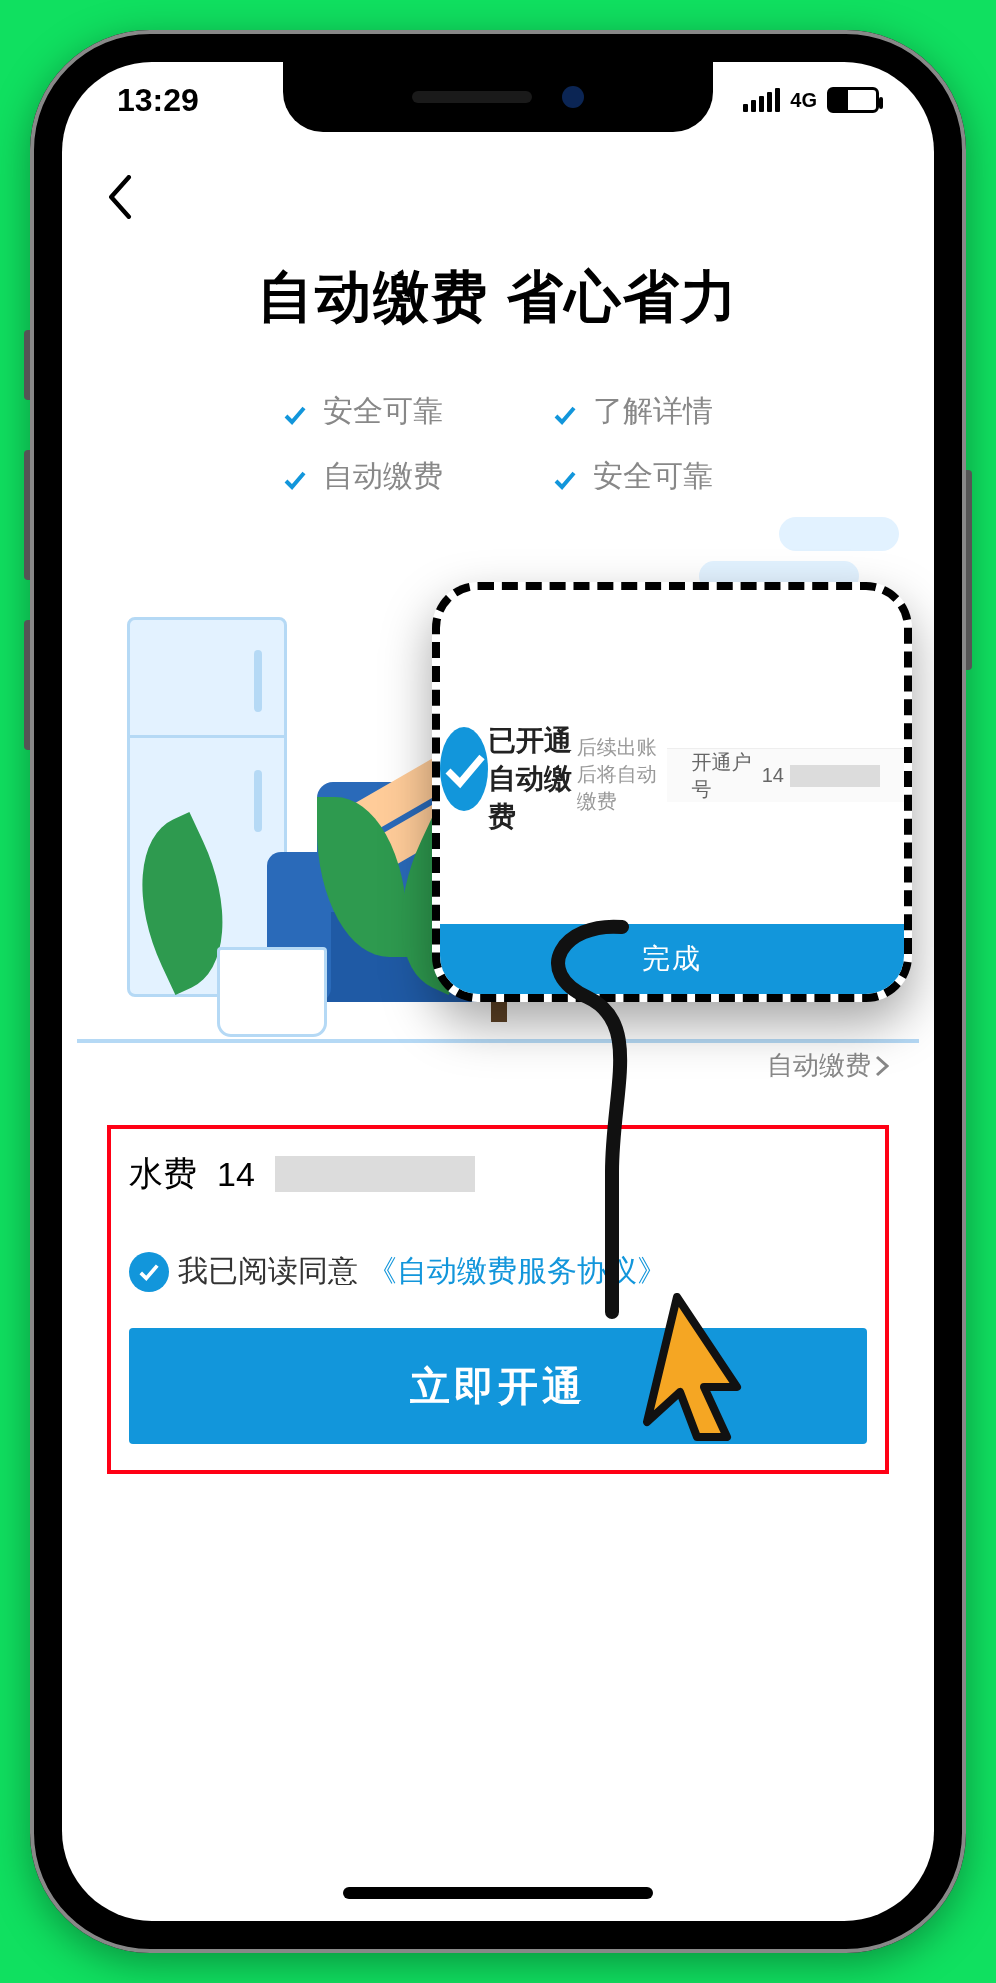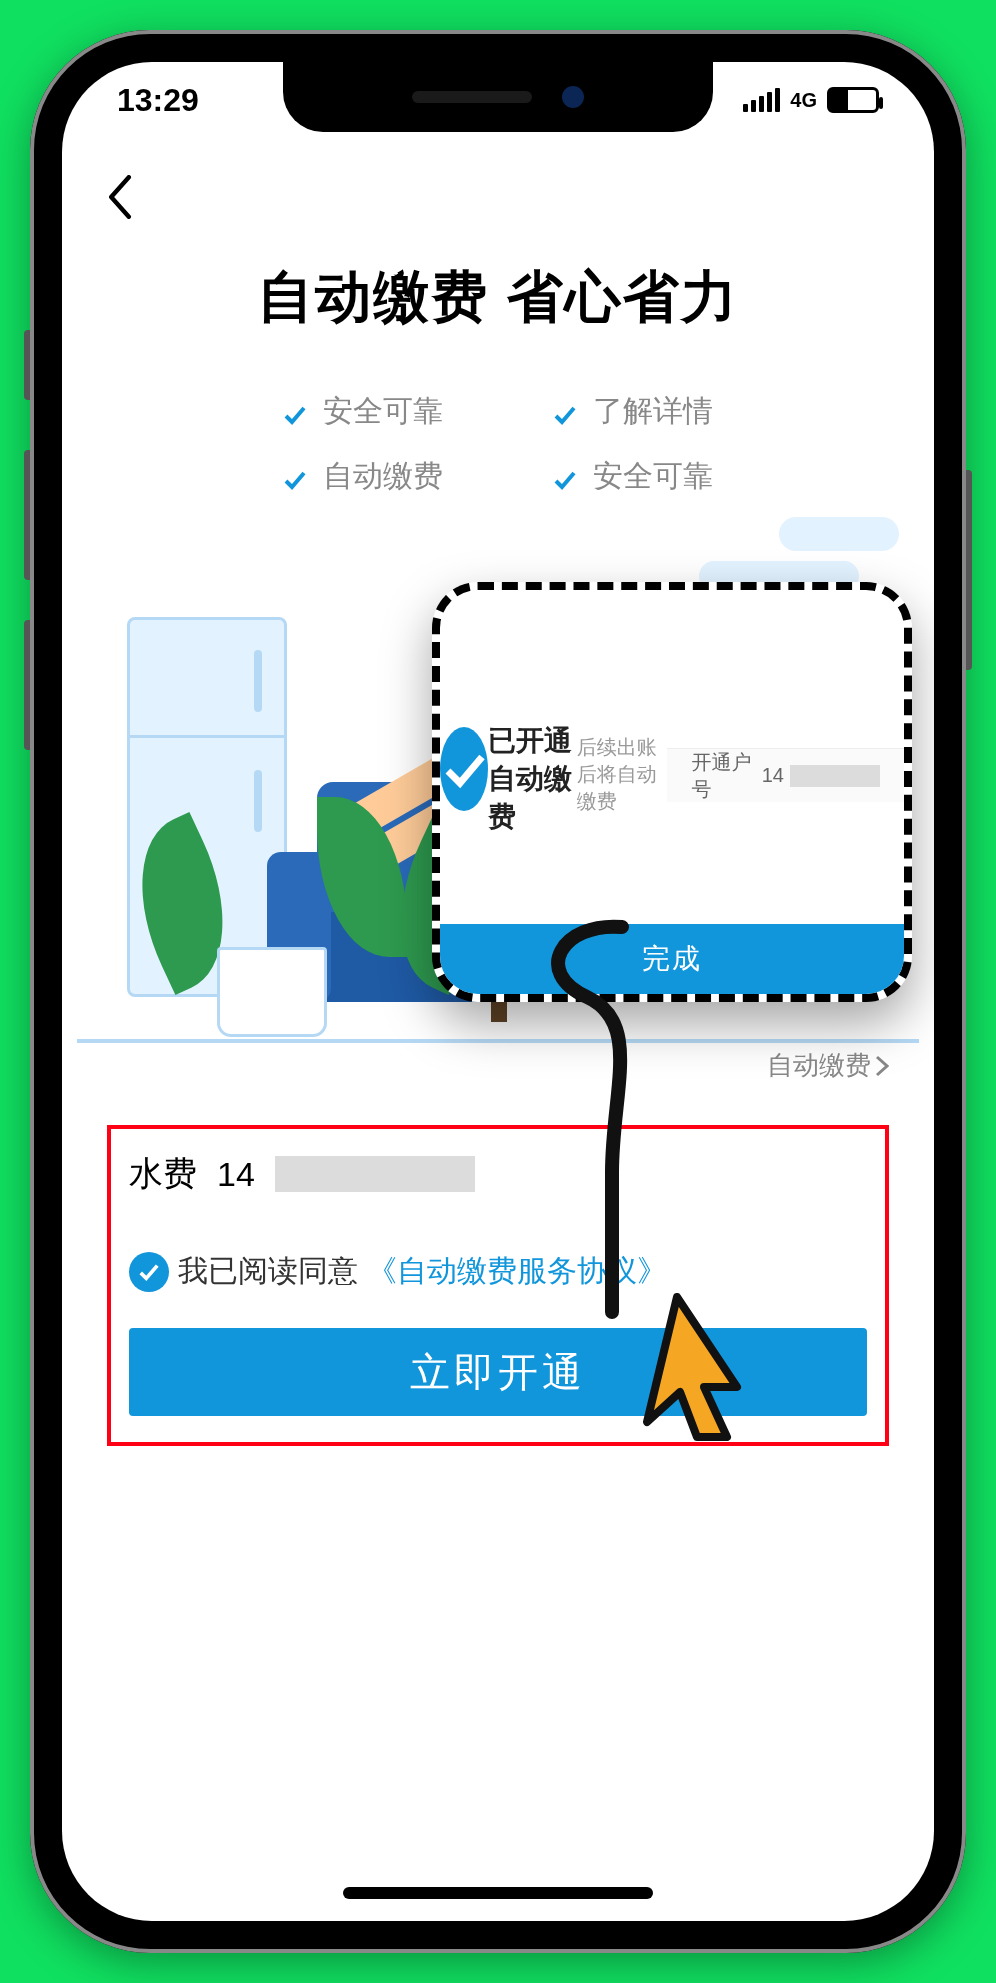--- a/index.html
+++ b/index.html
@@ -81,21 +81,21 @@
   .learn { position:absolute; right:0; bottom:-6px; color:#888; font-size:26px; display:flex; align-items:center; gap:4px;}
   
   .action-box { border:4px solid #ff0015; padding:22px 18px 26px 18px; margin-top:48px; }
   .row-acct { display:flex; align-items:center; gap:20px; font-size:34px; }
   .row-acct .mask { width:200px; height:36px; background:#dcdcdc;}
   .agree { display:flex; align-items:center; gap:9px; font-size:30px; margin-top:54px;}
   .chk { width:40px; height:40px; border-radius:50%; background:#1296db; display:flex; align-items:center; justify-content:center;}
   .chk svg{width:22px;height:22px;stroke:#fff;stroke-width:4;fill:none}
   .agree .plain{color:#333}
   .agree .link{color:#1296db}
-  .cta { margin-top:36px; height:88px; background:#1296db; color:#fff; border:none; width:100%; font-size:40px; letter-spacing:4px; border-radius:4px;}
+  .cta { margin-top:36px; height:116px; background:#1296db; color:#fff; border:none; width:100%; font-size:40px; letter-spacing:4px; border-radius:4px;font-weight:bold;}
   
   .popup {
     position:absolute; left:370px; top:520px; width:480px; height:420px;
     background:#fff; border-radius:46px; border:8px dashed #000;
     box-shadow:0 22px 50px rgba(0,0,0,.35);
     overflow:hidden; z-index:40; display:flex; flex-direction:column;
   }
   .popup .top{flex:1;display:flex;flex-direction:row;align-items:center;padding-top:24px;}
   .bigchk{width:84px;height:84px;border-radius:50%;background:#1296db;display:flex;align-items:center;justify-content:center;}
   .bigchk svg{width:48px;height:48px;stroke:#fff;stroke-width:7;fill:none}

